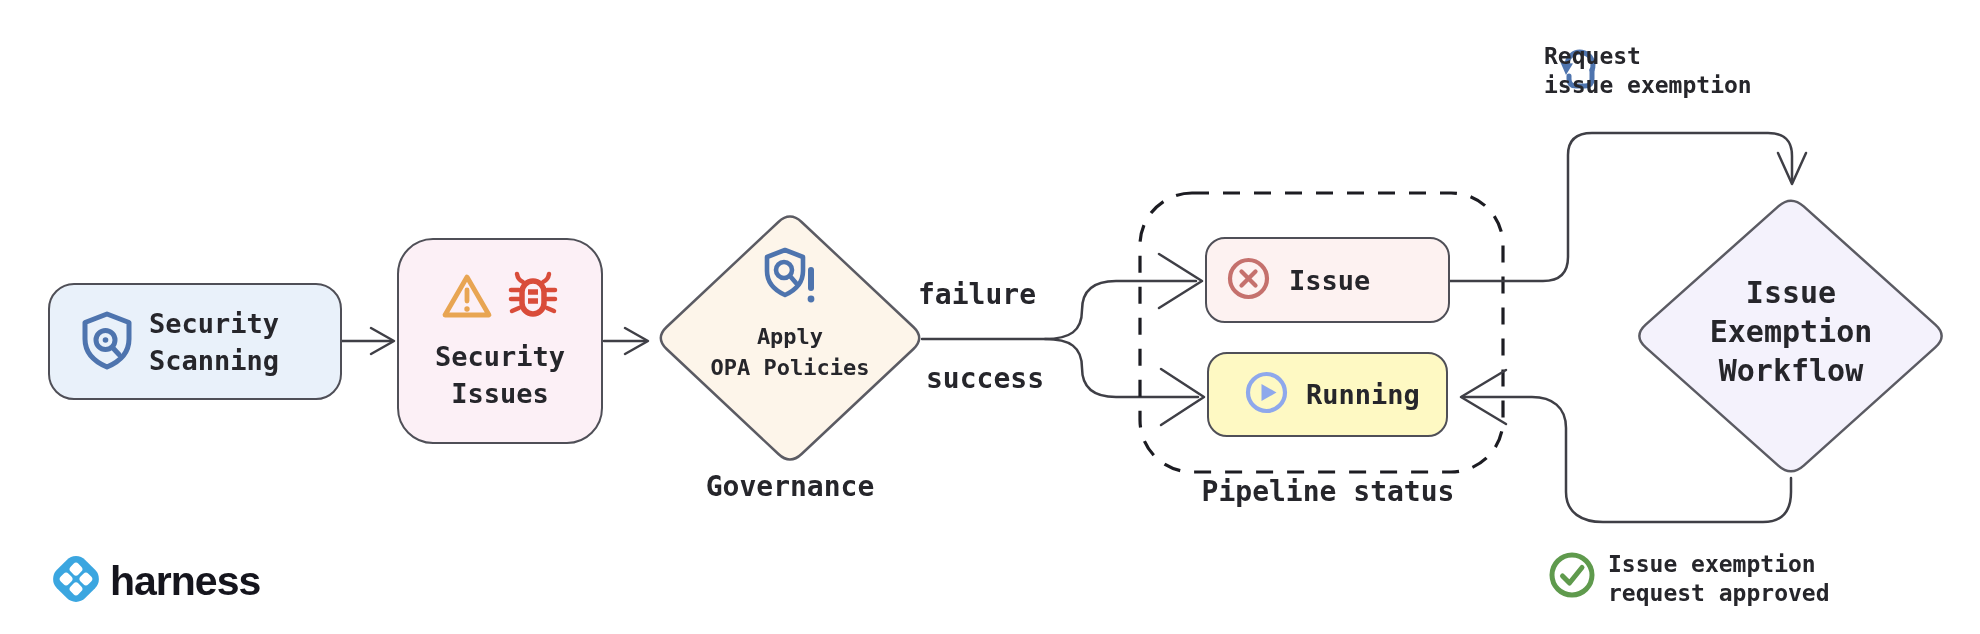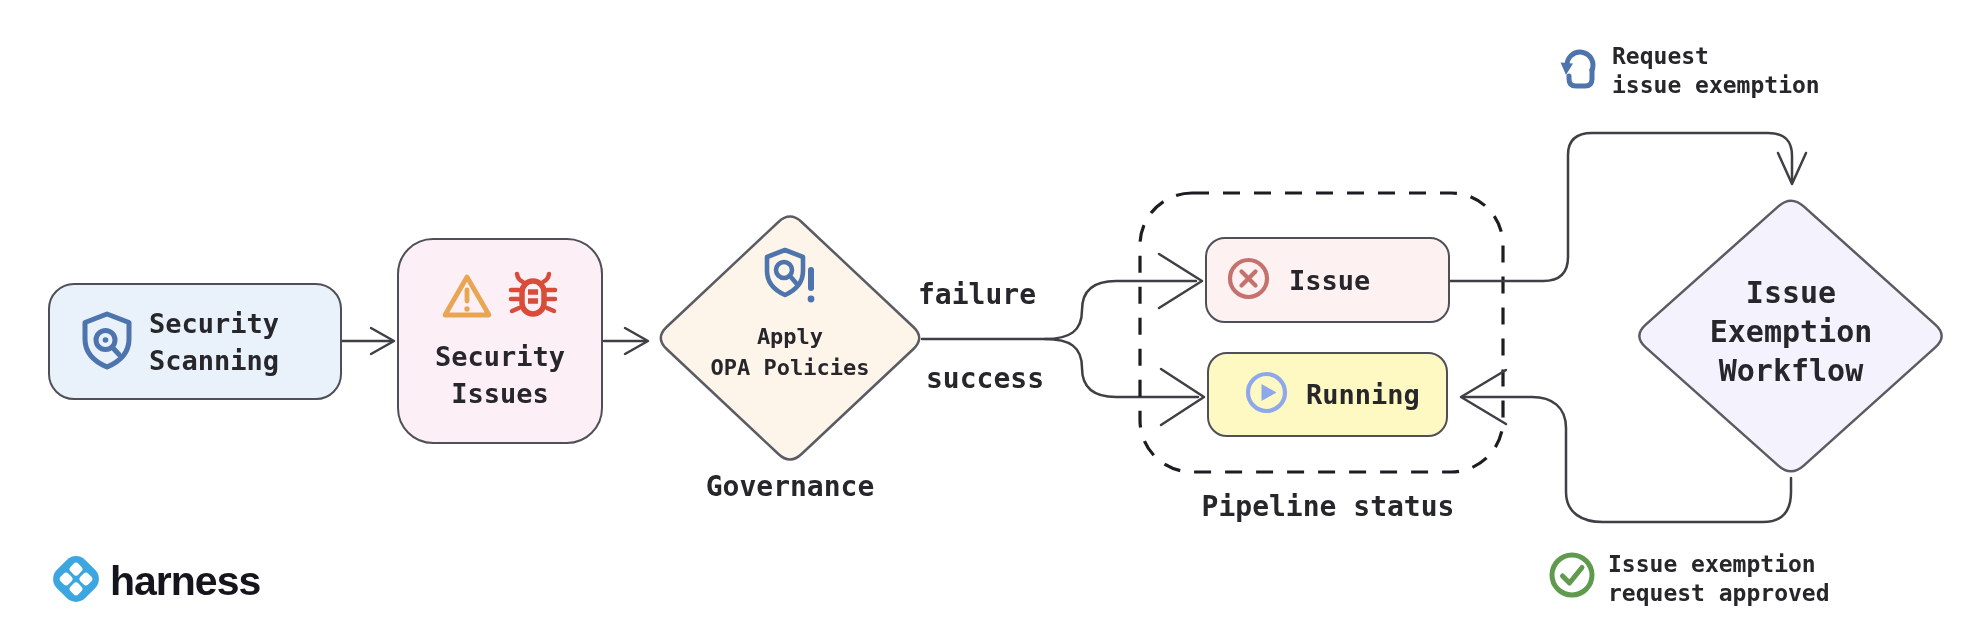--- a/index.html
+++ b/index.html
@@ -140,34 +140,34 @@
   <div class="node running-box">
     <span>
       <svg width="43" height="43" viewBox="0 0 43 43">
         <circle cx="21.5" cy="21.5" r="18.5" fill="none" stroke="#8ea8ec" stroke-width="4.2"></circle>
         <path d="M16.5 13 L31.5 21.5 L16.5 30 Z" fill="#8ea8ec"></path>
       </svg>
     </span>
     <span class="mono node-label">Running</span>
   </div>
 
-  <div class="free-label mono caption" style="left:1178px; top:492px; width:300px;">Pipeline status</div>
+  <div class="free-label mono caption" style="left:1178px; top:477px; width:300px;">Pipeline status</div>
 
   <div class="free-label mono d2-text">Issue
 Exemption
 Workflow</div>
 
   <div class="free-label" style="left:1556px; top:44px;">
     <svg width="46" height="50" viewBox="0 0 46 50">
       <path d="M11 22 A 13 13 0 1 1 36 26" fill="none" stroke="#4e74ae" stroke-width="5" stroke-linecap="round"></path>
       <path d="M4.5 18.5 L17 19.5 L10 31 Z" fill="#4e74ae"></path>
       <path d="M36 26 V35 Q36 42 29 42 H20 Q13 42 13 35 V32" fill="none" stroke="#4e74ae" stroke-width="5" stroke-linecap="round"></path>
     </svg>
   </div>
-  <div class="free-label mono annot" style="left:1612px; top:42px;">Request
+  <div class="free-label mono annot" style="left:1544px; top:42px;">Request
 issue exemption</div>
 
   <div class="free-label" style="left:1548px; top:551px;">
     <svg width="48" height="48" viewBox="0 0 48 48">
       <circle cx="24" cy="24" r="20" fill="none" stroke="#5f9a4d" stroke-width="5"></circle>
       <path d="M14.5 25 L21.5 32 L34 16.5" fill="none" stroke="#5f9a4d" stroke-width="5" stroke-linecap="round" stroke-linejoin="round"></path>
     </svg>
   </div>
   <div class="free-label mono annot" style="left:1608px; top:550px;">Issue exemption
 request approved</div>

